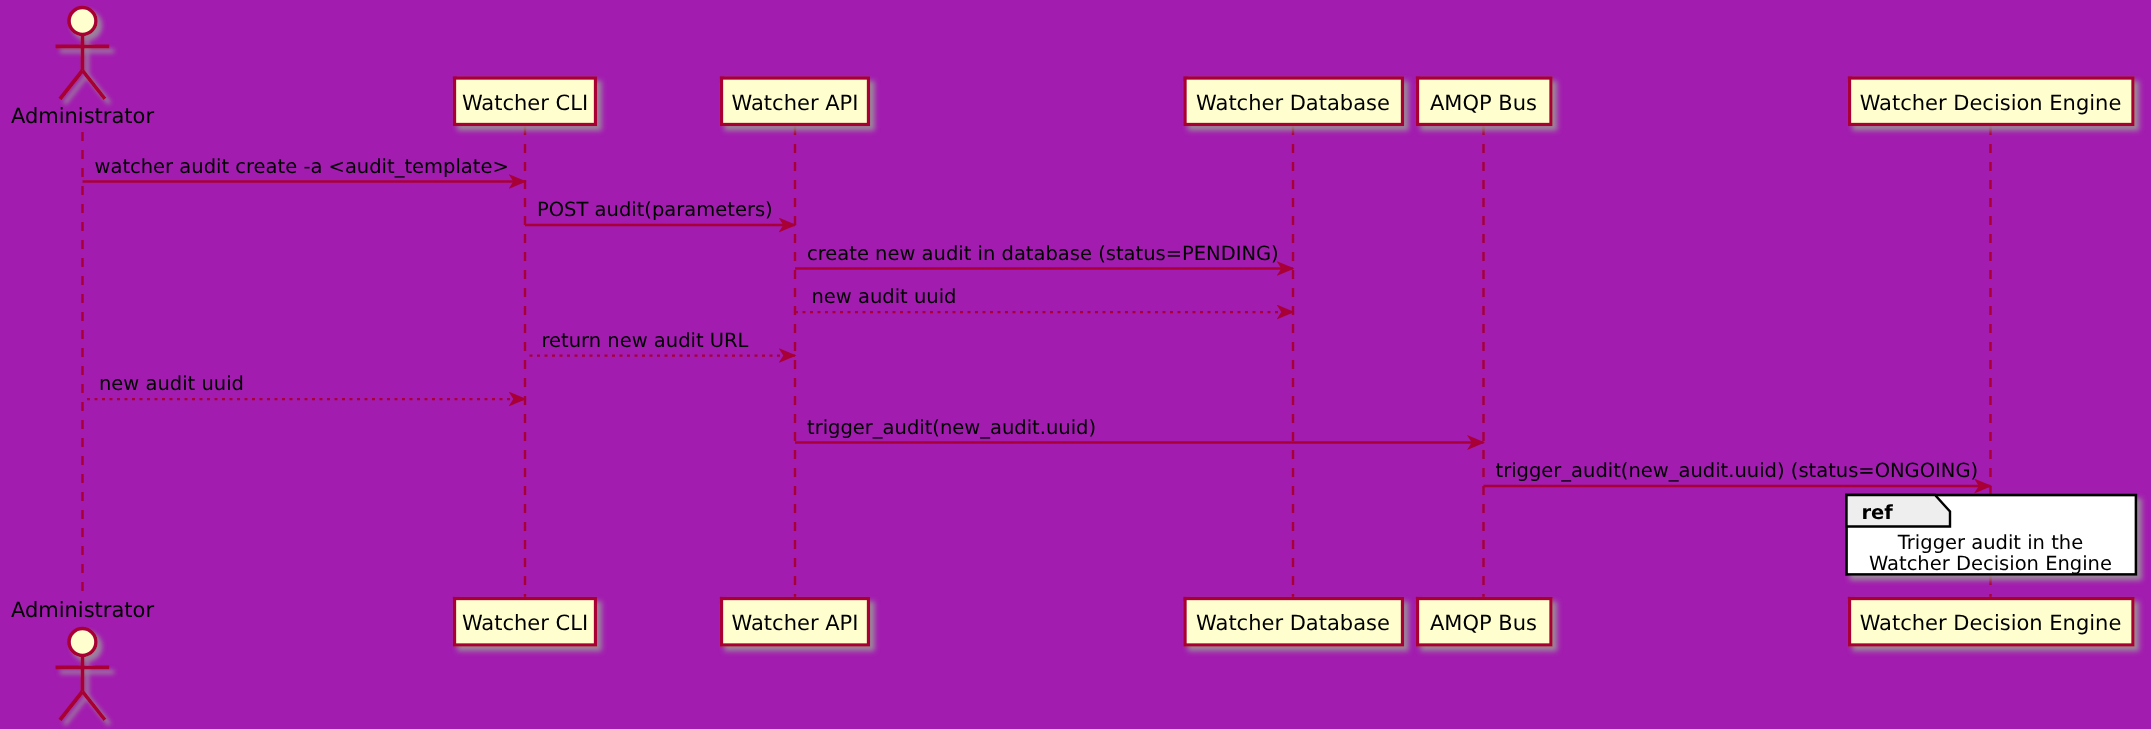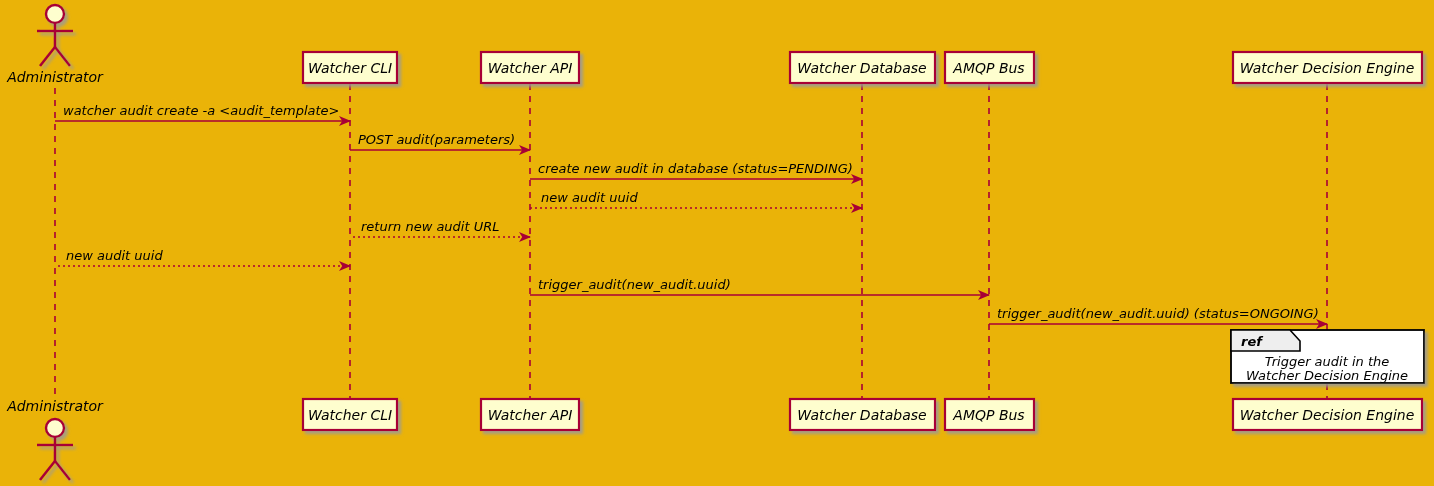--- a/index.html
+++ b/index.html
@@ -9,22 +9,21 @@
     background: #FFFFFF;
   }
   body {
     font-family: "DejaVu Sans", sans-serif;
   }
   #diagram {
     position: relative;
     width: 1434px;
     height: 486px;
     overflow: hidden;
-    background: #eab308;
-    font-style: italic;
+    background: #a21caf;
   }
   svg#canvas {
     position: absolute;
     top: 0;
     left: 0;
     width: 1434px;
     height: 486px;
   }
   .participant-label {
     font-family: "DejaVu Sans", sans-serif;

